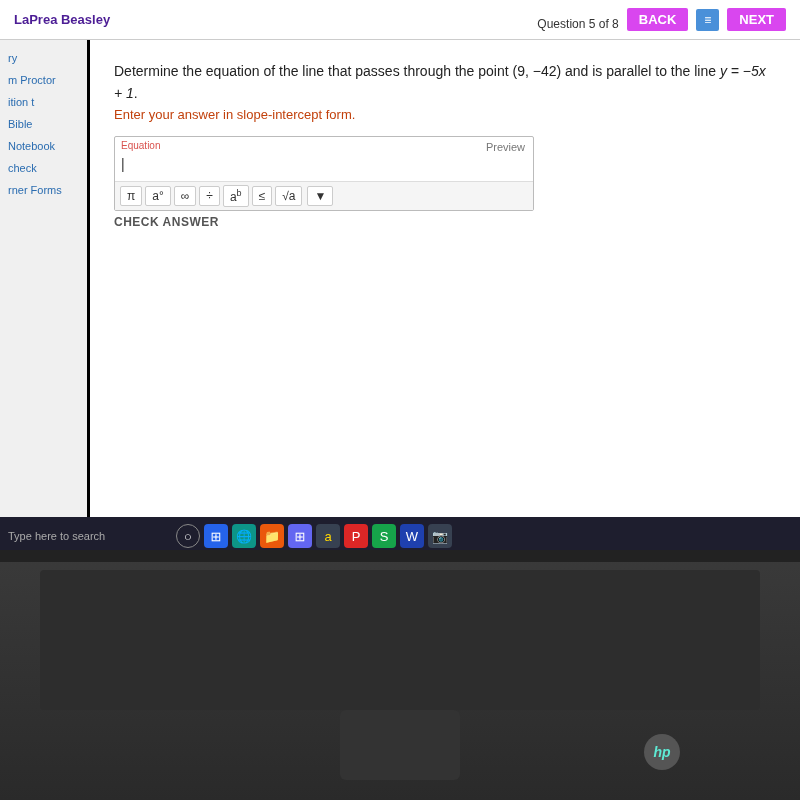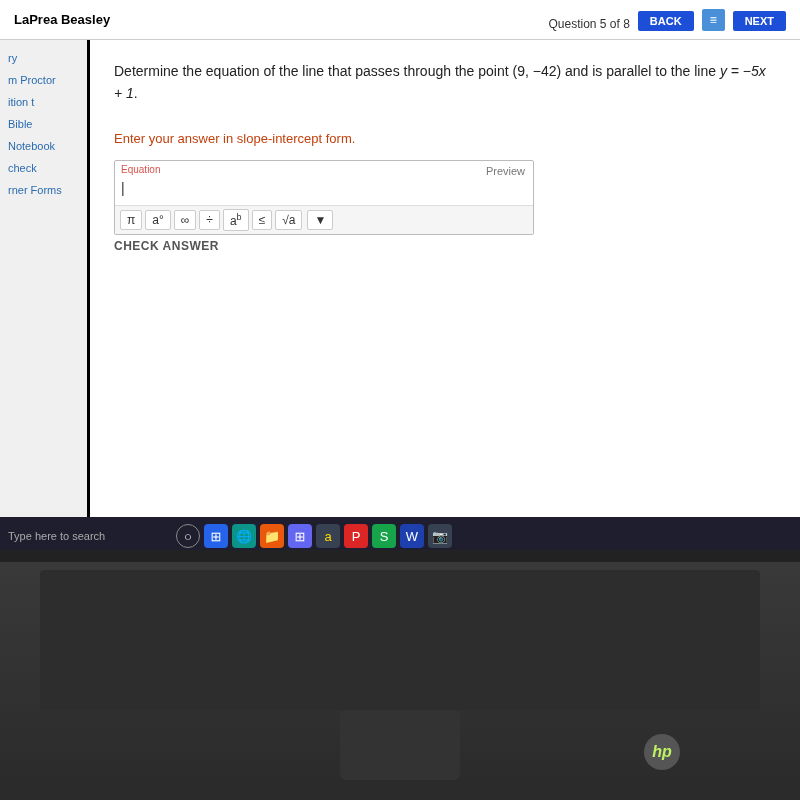--- a/index.html
+++ b/index.html
@@ -32,40 +32,40 @@
       display: flex;
       align-items: center;
       justify-content: space-between;
       padding: 6px 14px;
       height: 40px;
     }
 
     .header-left {
       font-size: 13px;
       font-weight: bold;
-      color: #000000;
+      color: #4c1d95;
     }
 
     .header-right {
       display: flex;
       align-items: flex-end;
       gap: 8px;
     }
 
     .question-label {
       font-size: 12px;
       color: #333;
     }
 
     .btn-back, .btn-next {
-      background: #1d4ed8;
+      background: #d946ef;
       color: white;
       border: none;
       padding: 4px 12px;
-      font-size: 11px;
+      font-size: 13px;
       font-weight: bold;
       cursor: pointer;
       border-radius: 2px;
     }
 
     .btn-menu {
       background: #4a90d9;
       color: white;
       border: none;
       padding: 4px 8px;
@@ -104,21 +104,21 @@
       flex: 1;
       background: #ffffff;
       padding: 20px 24px;
       overflow-y: auto;
     }
 
     .question-text {
       font-size: 14px;
       color: #222;
       line-height: 1.6;
-      margin-bottom: 26px;
+      margin-bottom: 2px;
     }
 
     .instruction-text {
       font-size: 13px;
       color: #c2410c;
       margin-bottom: 14px;
     }
 
     .equation-container {
       border: 1px solid #bbb;
@@ -292,22 +292,22 @@
       position: absolute;
       bottom: 30px;
       right: 120px;
       width: 36px;
       height: 36px;
       border-radius: 50%;
       background: #555;
       display: flex;
       align-items: center;
       justify-content: center;
-      color: #bef264;
-      font-size: 16px;
+      color: #5eead4;
+      font-size: 14px;
       font-style: italic;
       font-weight: bold;
     }
 
     
     .math-text {
       font-style: italic;
     }
 
     sup { font-size: 9px; }

